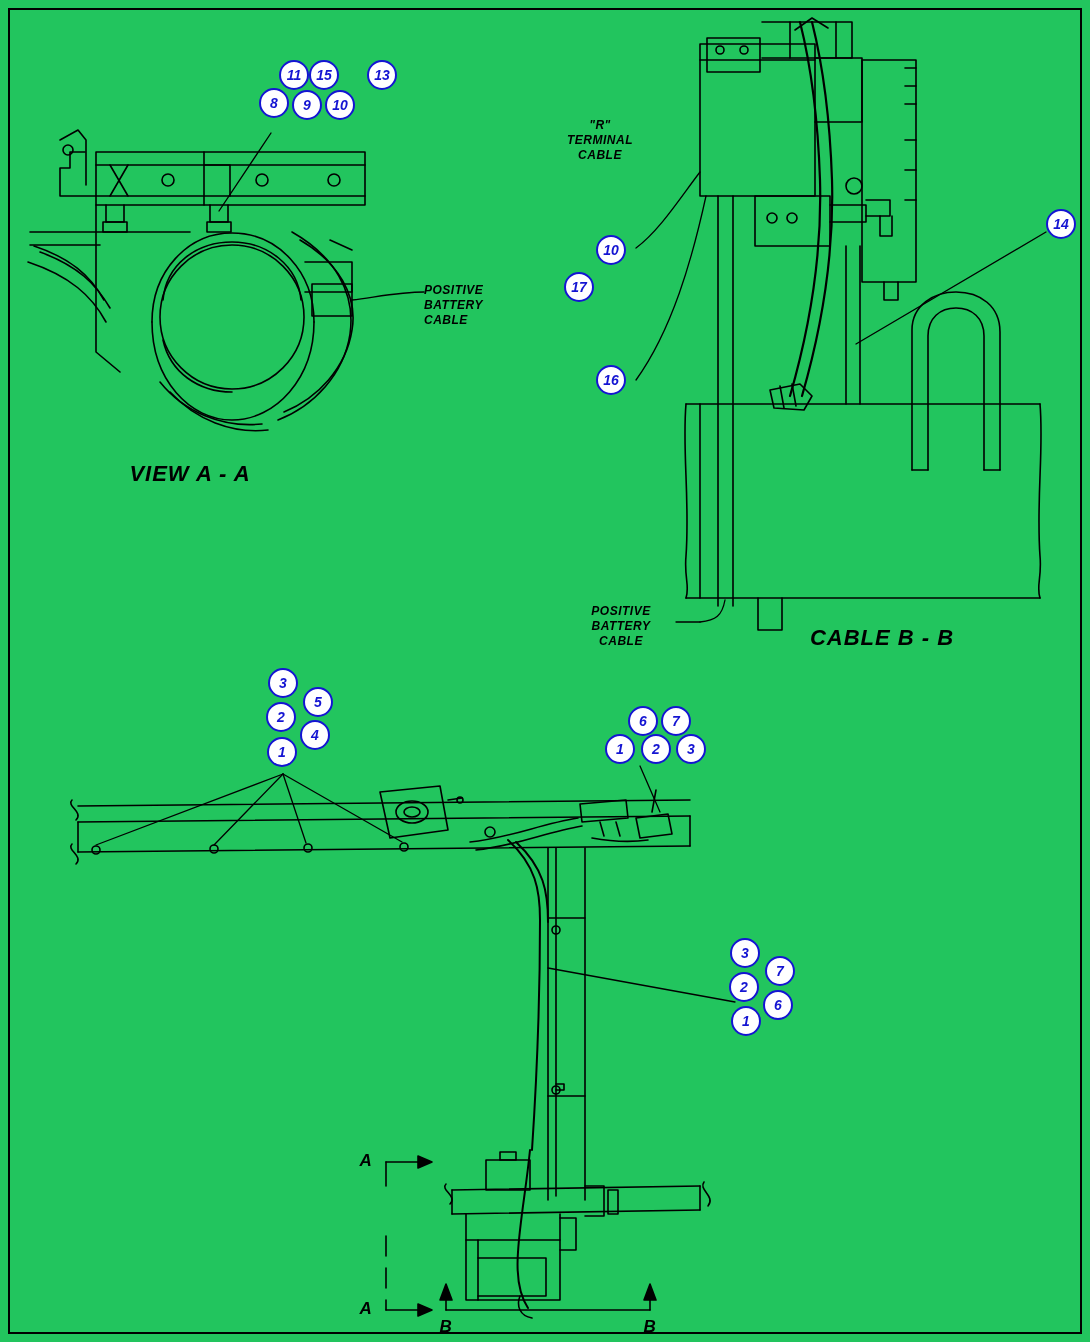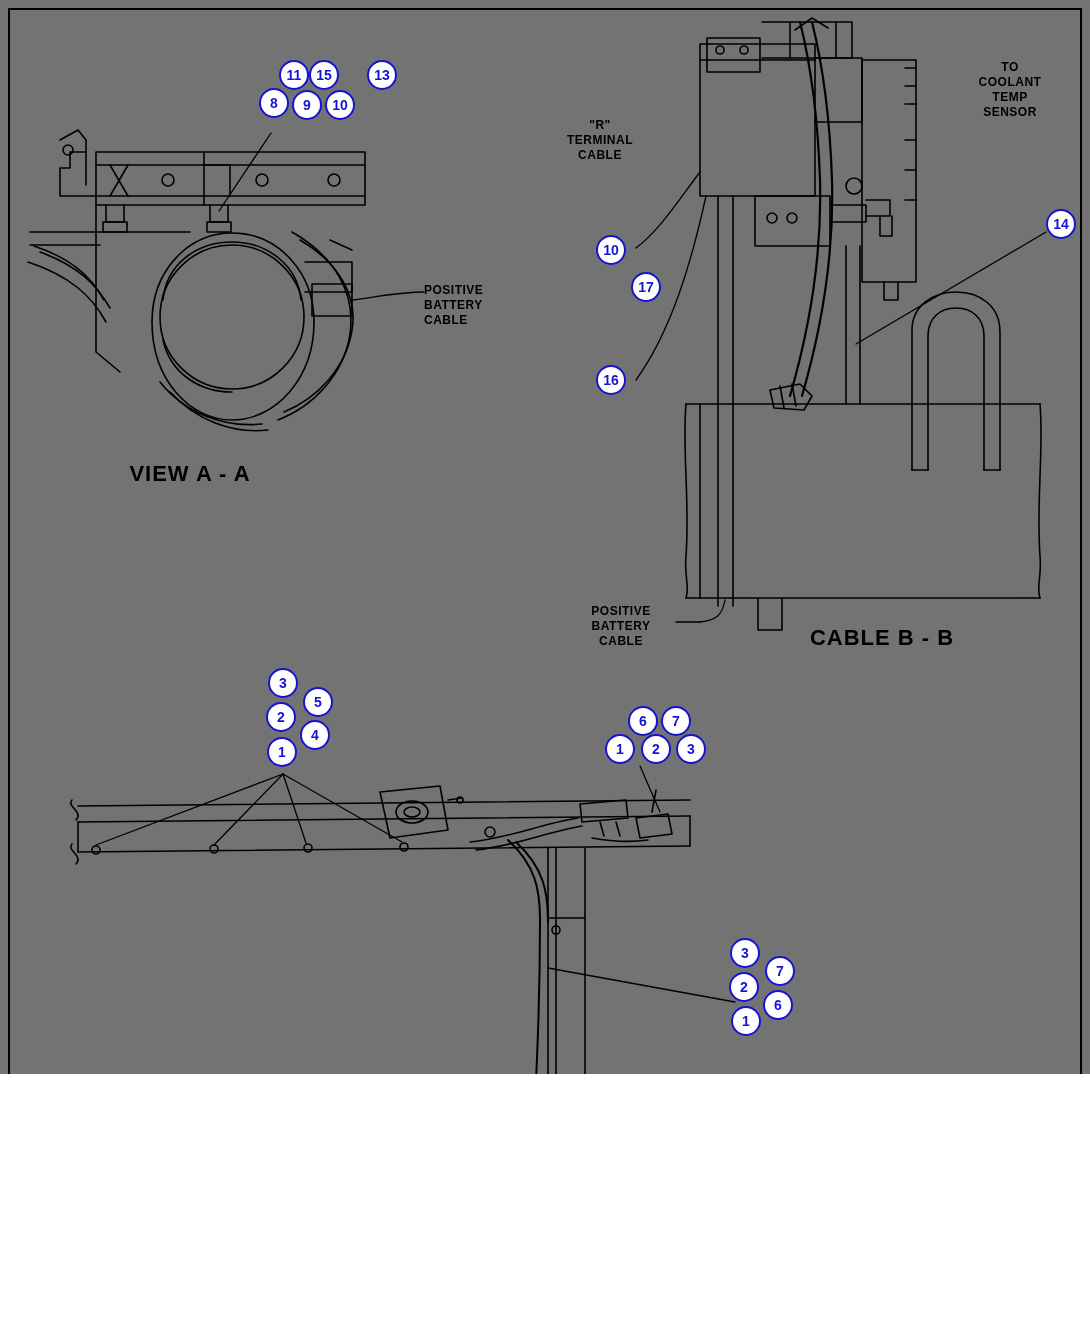--- a/index.html
+++ b/index.html
@@ -1,17 +1,17 @@
 <!DOCTYPE html>
 <html><head>
 <meta charset="utf-8">
 <style>
   html,body{margin:0;padding:0;background:#ffffff;}
   body{font-family:"Liberation Sans", sans-serif;}
-  #page{position:relative;width:1090px;height:1074px;background:#737373;overflow:hidden;}
+  #page{position:relative;width:1090px;height:1342px;background:#22c55e;overflow:hidden;font-style:italic;}
   #frame{position:absolute;left:8px;top:8px;width:1074px;height:1326px;border:2px solid #000;box-sizing:border-box;}
   svg.draw{position:absolute;left:0;top:0;width:1090px;height:1342px;overflow:visible;}
   .lbl{position:absolute;color:#000;font-weight:bold;letter-spacing:0.5px;text-align:center;line-height:1.25;}
   .lbl.small{font-size:12px;}
   .lbl.view{font-size:22px;letter-spacing:1px;}
   .lbl.sec{font-size:17px;font-weight:bold;}
   .bub{position:absolute;width:30px;height:30px;border:2px solid #1414d2;border-radius:50%;
        color:#1414d2;font-size:14px;font-weight:bold;display:flex;align-items:center;justify-content:center;
        background:#fff;box-sizing:border-box;}
 </style>
@@ -224,27 +224,23 @@
   <div class="lbl small" style="left:424px;top:283px;width:120px;text-align:left;white-space:pre-line;">POSITIVE
 BATTERY
 CABLE</div>
 
   <div class="lbl view" style="left:110px;top:460px;width:160px;">VIEW A - A</div>
 
   <div class="lbl small" style="left:548px;top:118px;width:104px;white-space:pre-line;">"R"
 TERMINAL
 CABLE</div>
 
-  <div class="lbl small" style="left:955px;top:60px;width:110px;white-space:pre-line;">TO
-COOLANT
-TEMP
-SENSOR</div>
 
   <div class="bub" style="left:596px;top:235px;">10</div>
-  <div class="bub" style="left:631px;top:272px;">17</div>
+  <div class="bub" style="left:564px;top:272px;">17</div>
   <div class="bub" style="left:596px;top:365px;">16</div>
   <div class="bub" style="left:1046px;top:209px;">14</div>
 
   <div class="lbl small" style="left:566px;top:604px;width:110px;white-space:pre-line;">POSITIVE
 BATTERY
 CABLE</div>
 
   <div class="lbl view" style="left:802px;top:624px;width:160px;">CABLE B - B</div>
 
   <div class="bub" style="left:268px;top:668px;">3</div>

